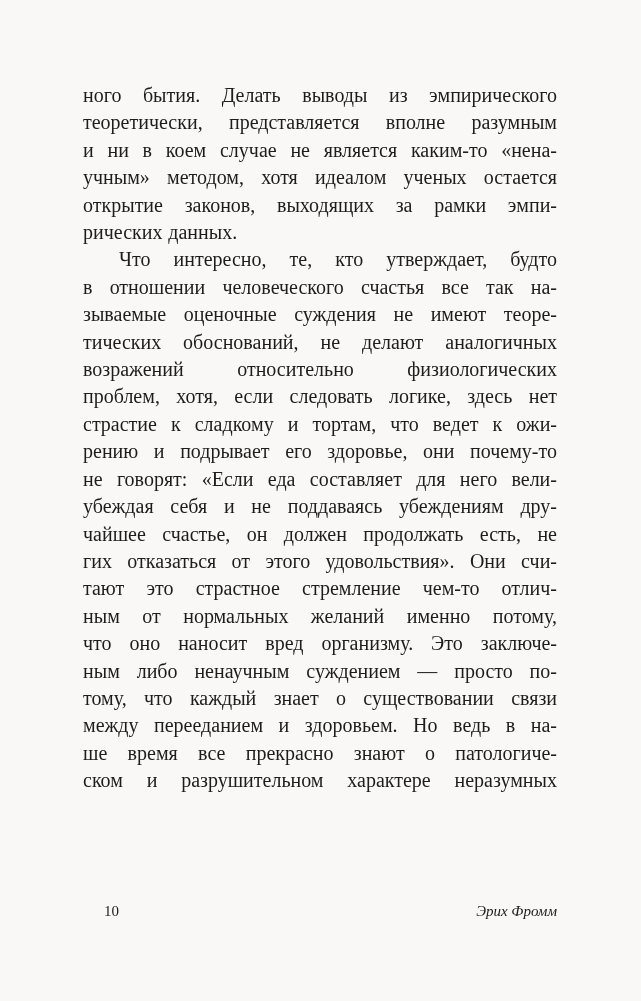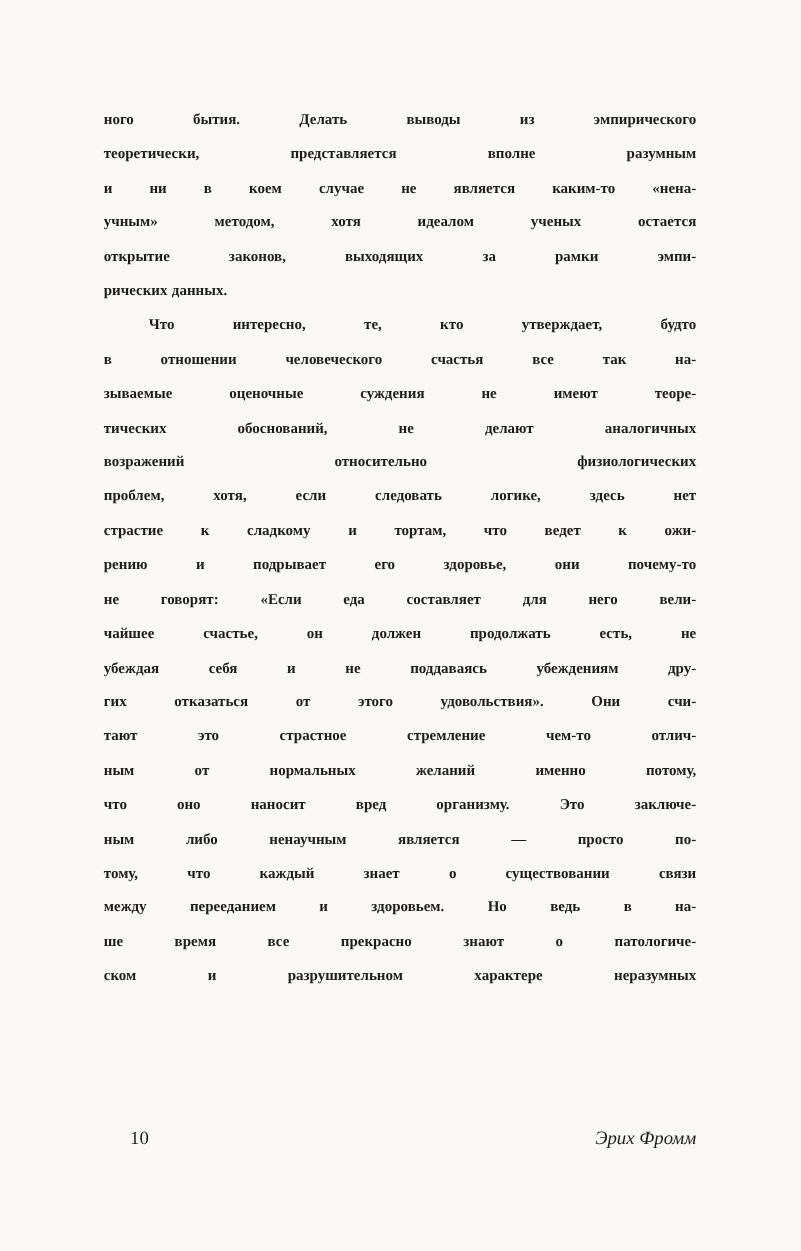--- a/index.html
+++ b/index.html
@@ -12,25 +12,24 @@
     font-family: "Liberation Serif", serif;
     color: #1d1d1d;
   }
   .text-block {
     position: absolute;
     left: 83px;
     top: 82px;
     width: 474px;
   }
   .line {
-    font-size: 12px;
+    font-size: 20px;
     line-height: 27.4px;
     text-align: left;
     word-spacing: 0.04em;
-    font-weight: bold;
   }
   .line.justify {
     text-align: justify;
     text-align-last: justify;
     text-justify: inter-word;
   }
   .line.indent {
     text-indent: 36px;
   }
   .footer {
@@ -66,27 +65,27 @@
       <div class="line">рических данных.</div>
       <div class="line justify indent">Что интересно, те, кто утверждает, будто</div>
       <div class="line justify">в отношении человеческого счастья все так на-</div>
       <div class="line justify">зываемые оценочные суждения не имеют теоре-</div>
       <div class="line justify">тических обоснований, не делают аналогичных</div>
       <div class="line justify">возражений относительно физиологических</div>
       <div class="line justify">проблем, хотя, если следовать логике, здесь нет</div>
       <div class="line justify">страстие к сладкому и тортам, что ведет к ожи-</div>
       <div class="line justify">рению и подрывает его здоровье, они почему-то</div>
       <div class="line justify">не говорят: «Если еда составляет для него вели-</div>
+      <div class="line justify">убеждая себя и не поддаваясь убеждениям дру-</div>
       <div class="line justify">чайшее счастье, он должен продолжать есть, не</div>
-      <div class="line justify">убеждая себя и не поддаваясь убеждениям дру-</div>
       <div class="line justify">гих отказаться от этого удовольствия». Они счи-</div>
       <div class="line justify">тают это страстное стремление чем-то отлич-</div>
       <div class="line justify">ным от нормальных желаний именно потому,</div>
       <div class="line justify">что оно наносит вред организму. Это заключе-</div>
-      <div class="line justify">ным либо ненаучным является — просто по-</div>
+      <div class="line justify">ным либо ненаучным суждением — просто по-</div>
       <div class="line justify">тому, что каждый знает о существовании связи</div>
       <div class="line justify">между перееданием и здоровьем. Но ведь в на-</div>
       <div class="line justify">ше время все прекрасно знают о патологиче-</div>
       <div class="line justify">ском и разрушительном характере неразумных</div>
     </main>
 
   <footer class="footer">
     <span class="page-number">10</span>
     <span class="author">Эрих Фромм</span>
   </footer>

